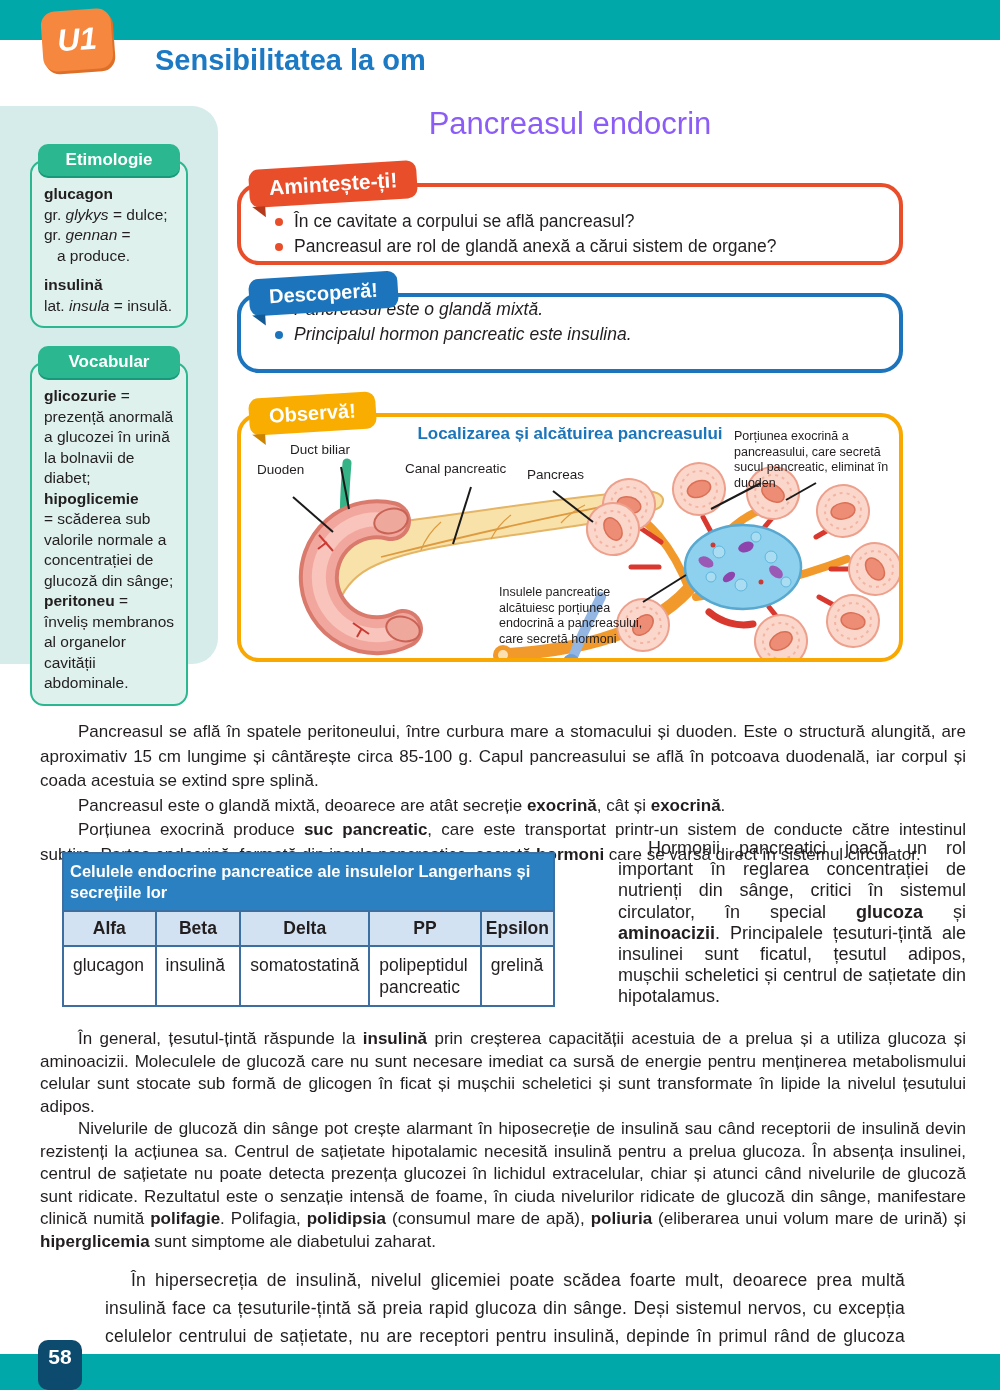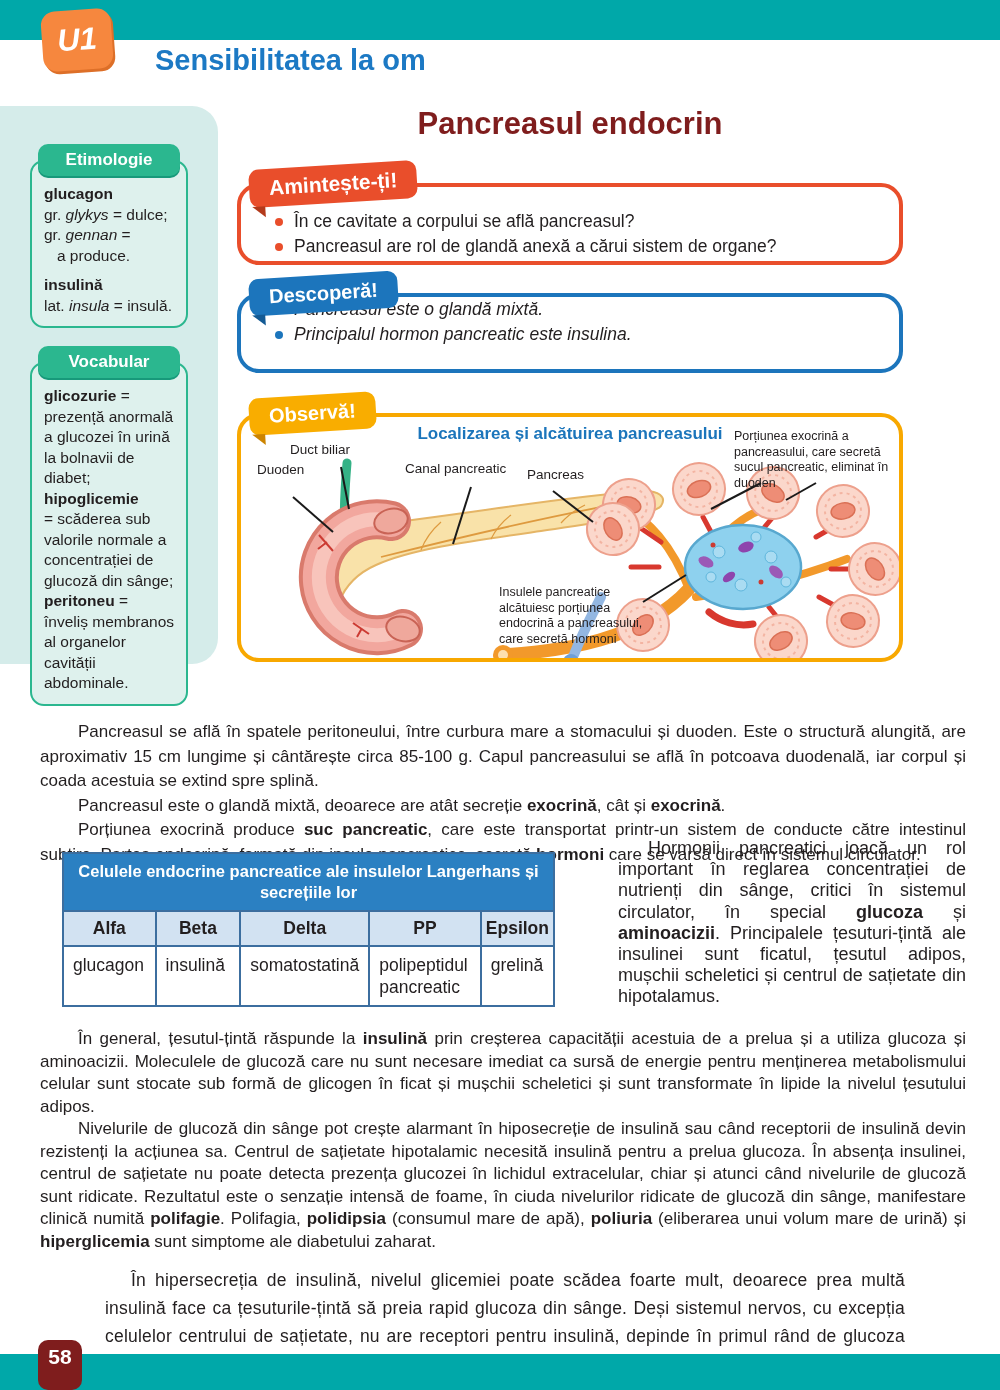--- a/index.html
+++ b/index.html
@@ -8,22 +8,22 @@
 
   
   .topbar{position:absolute;left:0;top:0;width:1000px;height:40px;background:#00a8a9;}
   .bottombar{position:absolute;left:0;top:1354px;width:1000px;height:36px;background:#00a8a9;}
   .unit-badge{position:absolute;left:42px;top:10px;width:70px;height:60px;background:#f6873e;
         border-radius:14px;transform:rotate(-4deg);box-shadow:2px 3px 0 #dd6f28;
         color:#fff;font-weight:bold;font-style:italic;font-size:31px;
         display:flex;align-items:center;justify-content:center;}
   .section-title{position:absolute;left:155px;top:44px;font-size:29px;font-weight:bold;color:#1c79c4;}
   .page-title{position:absolute;left:237px;top:106px;width:666px;text-align:center;
-        font-size:31px;font-weight:bold;color:#7f1d1d;}
-  .page-num{position:absolute;left:38px;top:1340px;width:44px;height:50px;background:#7f1d1d;
+        font-size:31px;font-weight:normal;color:#8b5cf6;}
+  .page-num{position:absolute;left:38px;top:1340px;width:44px;height:50px;background:#0c4a6e;
         border-radius:10px;color:#fff;font-weight:bold;font-size:21px;z-index:3;
         display:flex;align-items:flex-start;justify-content:center;padding-top:5px;box-sizing:border-box;}
 
   
   .sidebar{position:absolute;left:0;top:106px;width:218px;height:558px;background:#d5ecea;
         border-radius:0 26px 26px 0;}
   .side-box{position:absolute;width:158px;left:30px;}
   .side-box .body{background:#def1ed;border:2.5px solid #2bb78f;border-radius:14px;
         padding:22px 10px 10px 12px;font-size:15.5px;line-height:20.5px;}
   .side-box .head{position:absolute;top:-16px;left:50%;transform:translateX(-50%);
@@ -64,21 +64,21 @@
   .bodytext p{margin:0;text-indent:38px;}
   .sidecol{position:absolute;left:618px;top:838px;width:348px;font-size:18px;line-height:21.2px;
         text-align:justify;text-indent:30px;}
   .lastpar{position:absolute;left:105px;top:1266px;width:800px;font-size:17.5px;line-height:28px;
         text-align:justify;text-indent:26px;letter-spacing:.2px;}
 
   
   .ltable{position:absolute;left:62px;top:852px;width:493px;border-collapse:collapse;}
   .ltable th,.ltable td{border:2px solid #3c6e9f;}
   .ltable .ttl{background:#2b80c2;color:#fff;font-weight:bold;font-size:16.5px;line-height:21px;
-        text-align:center;padding:7px 6px;}
+        text-align:left;padding:7px 6px;}
   .ltable .hd{background:#d2e2f2;font-weight:bold;font-size:17.5px;text-align:center;padding:6px 4px;}
   .ltable td{font-size:17.5px;padding:7px 9px;vertical-align:top;background:#fff;line-height:22px;}
 </style>
 </head>
 <body>
 
 <div class="page">
 
   <div class="topbar"></div>
   <div class="unit-badge">U1</div>

